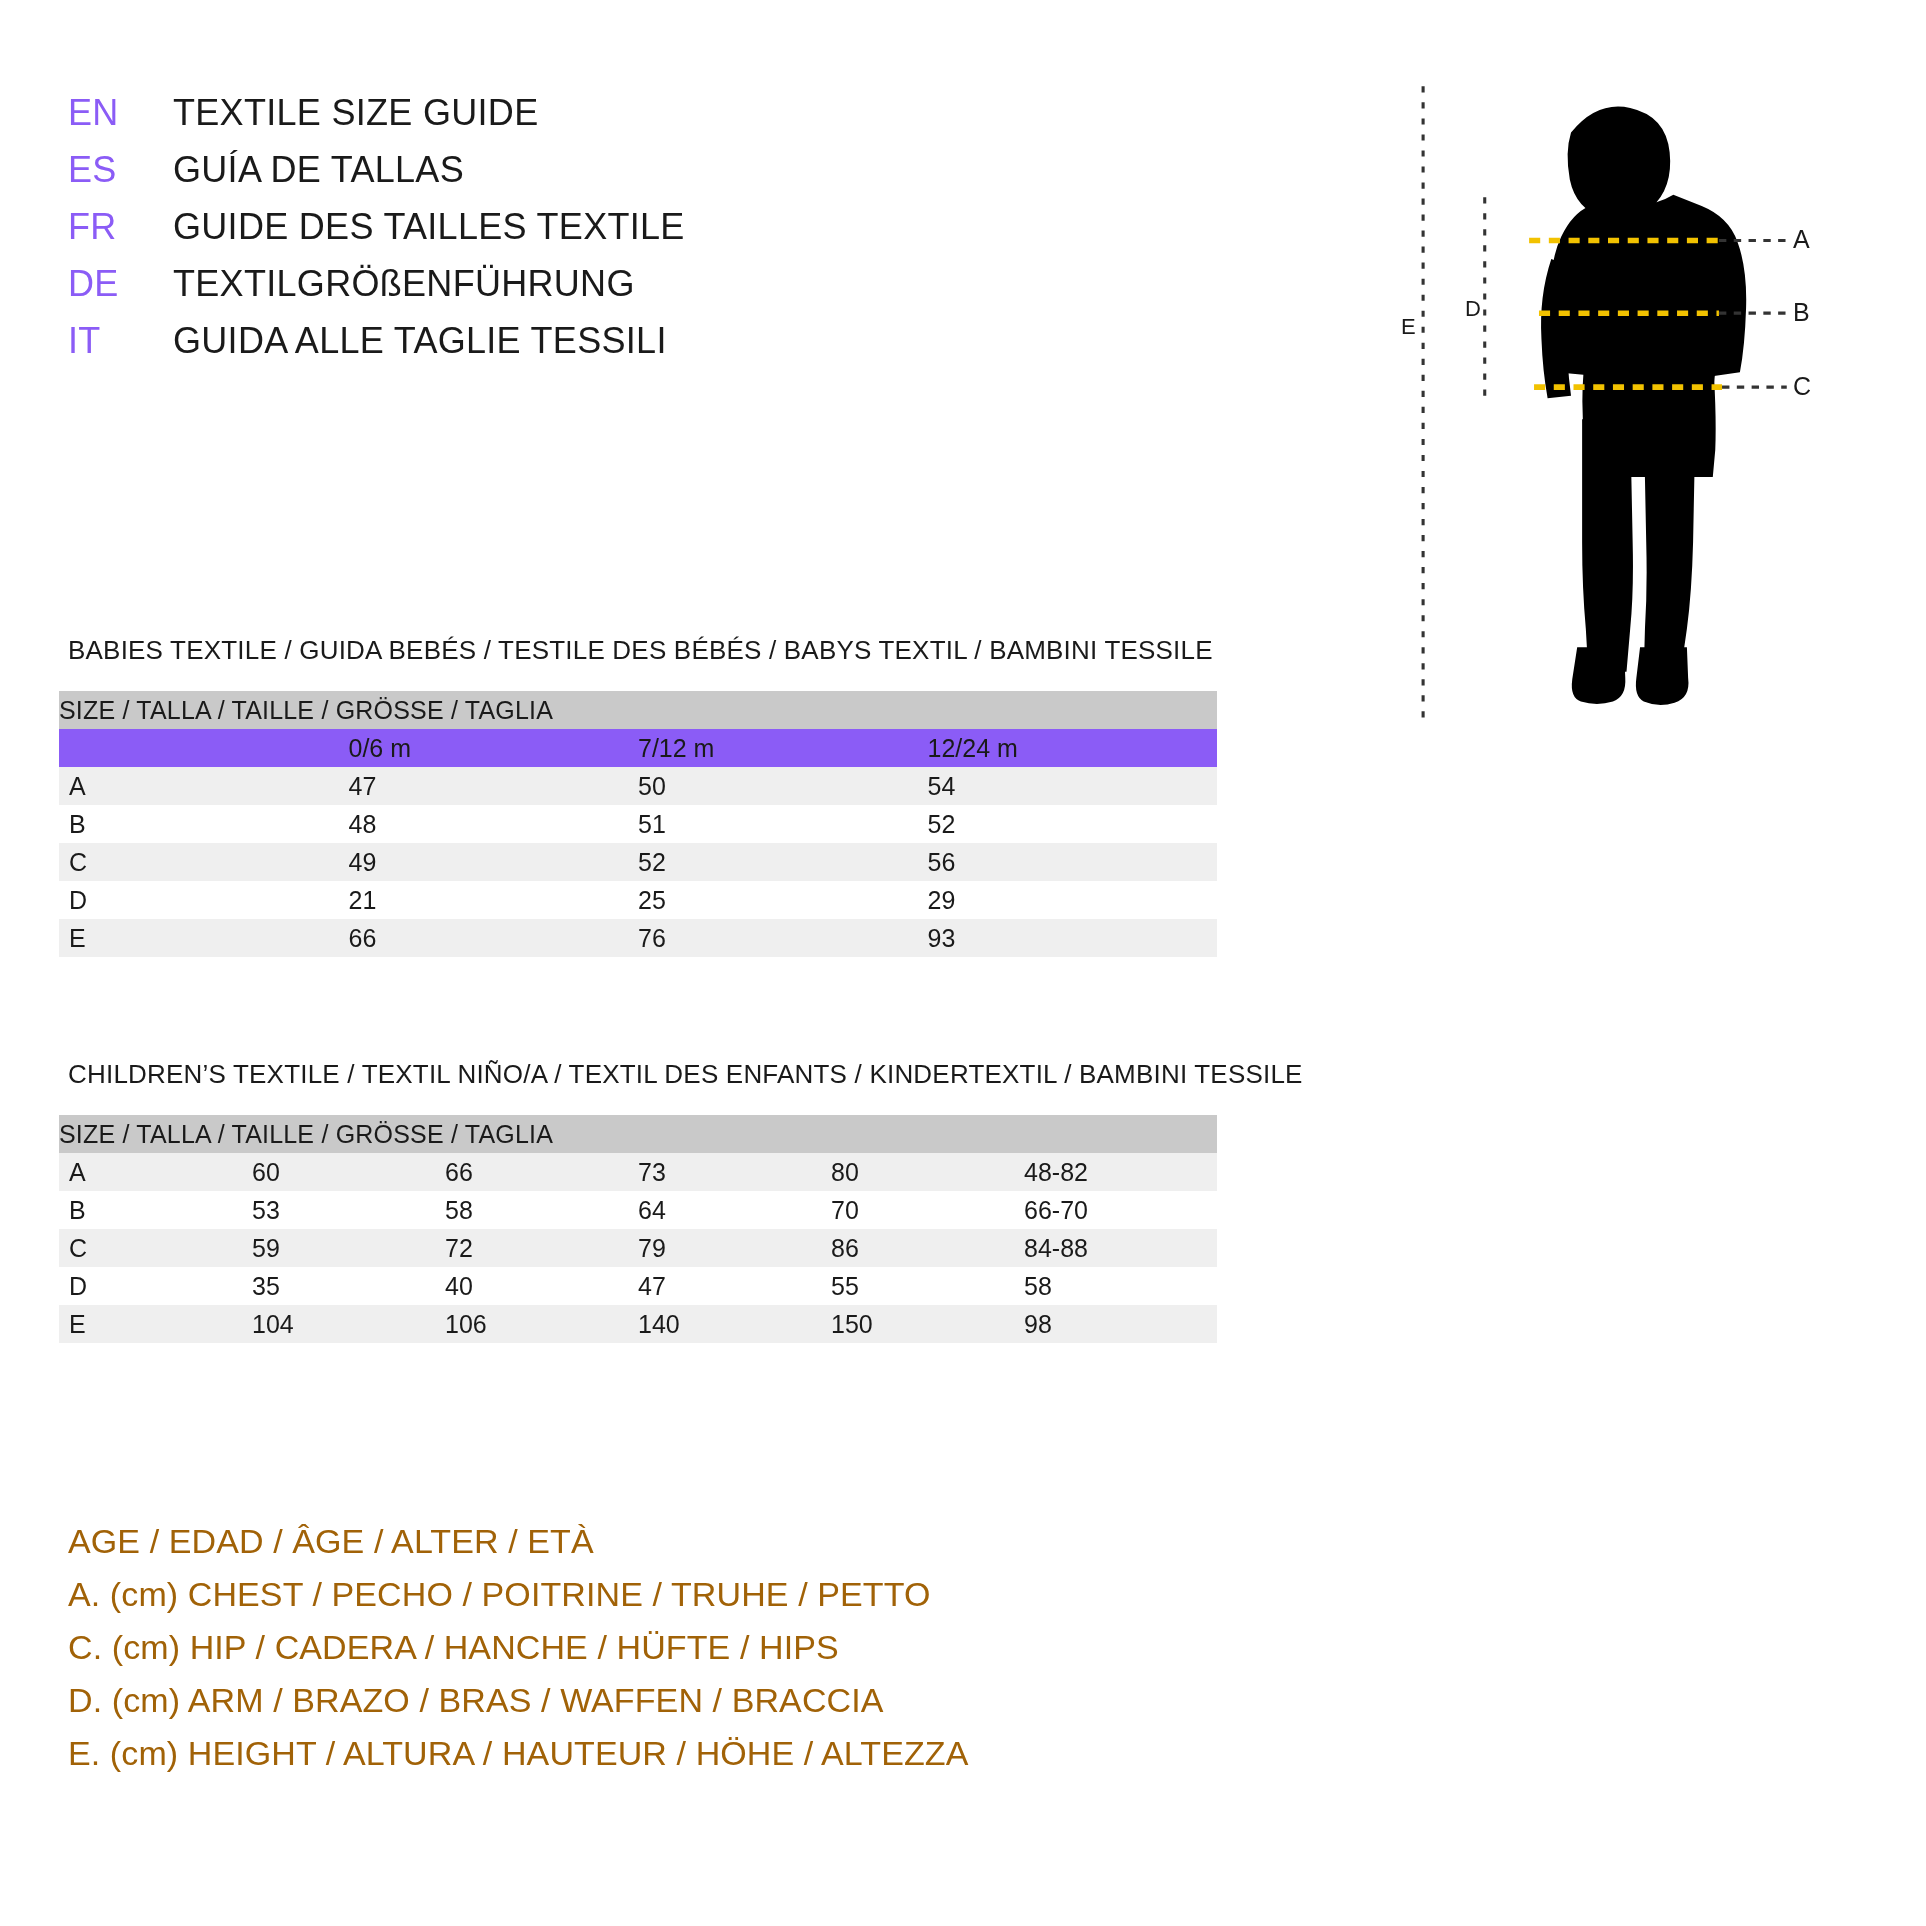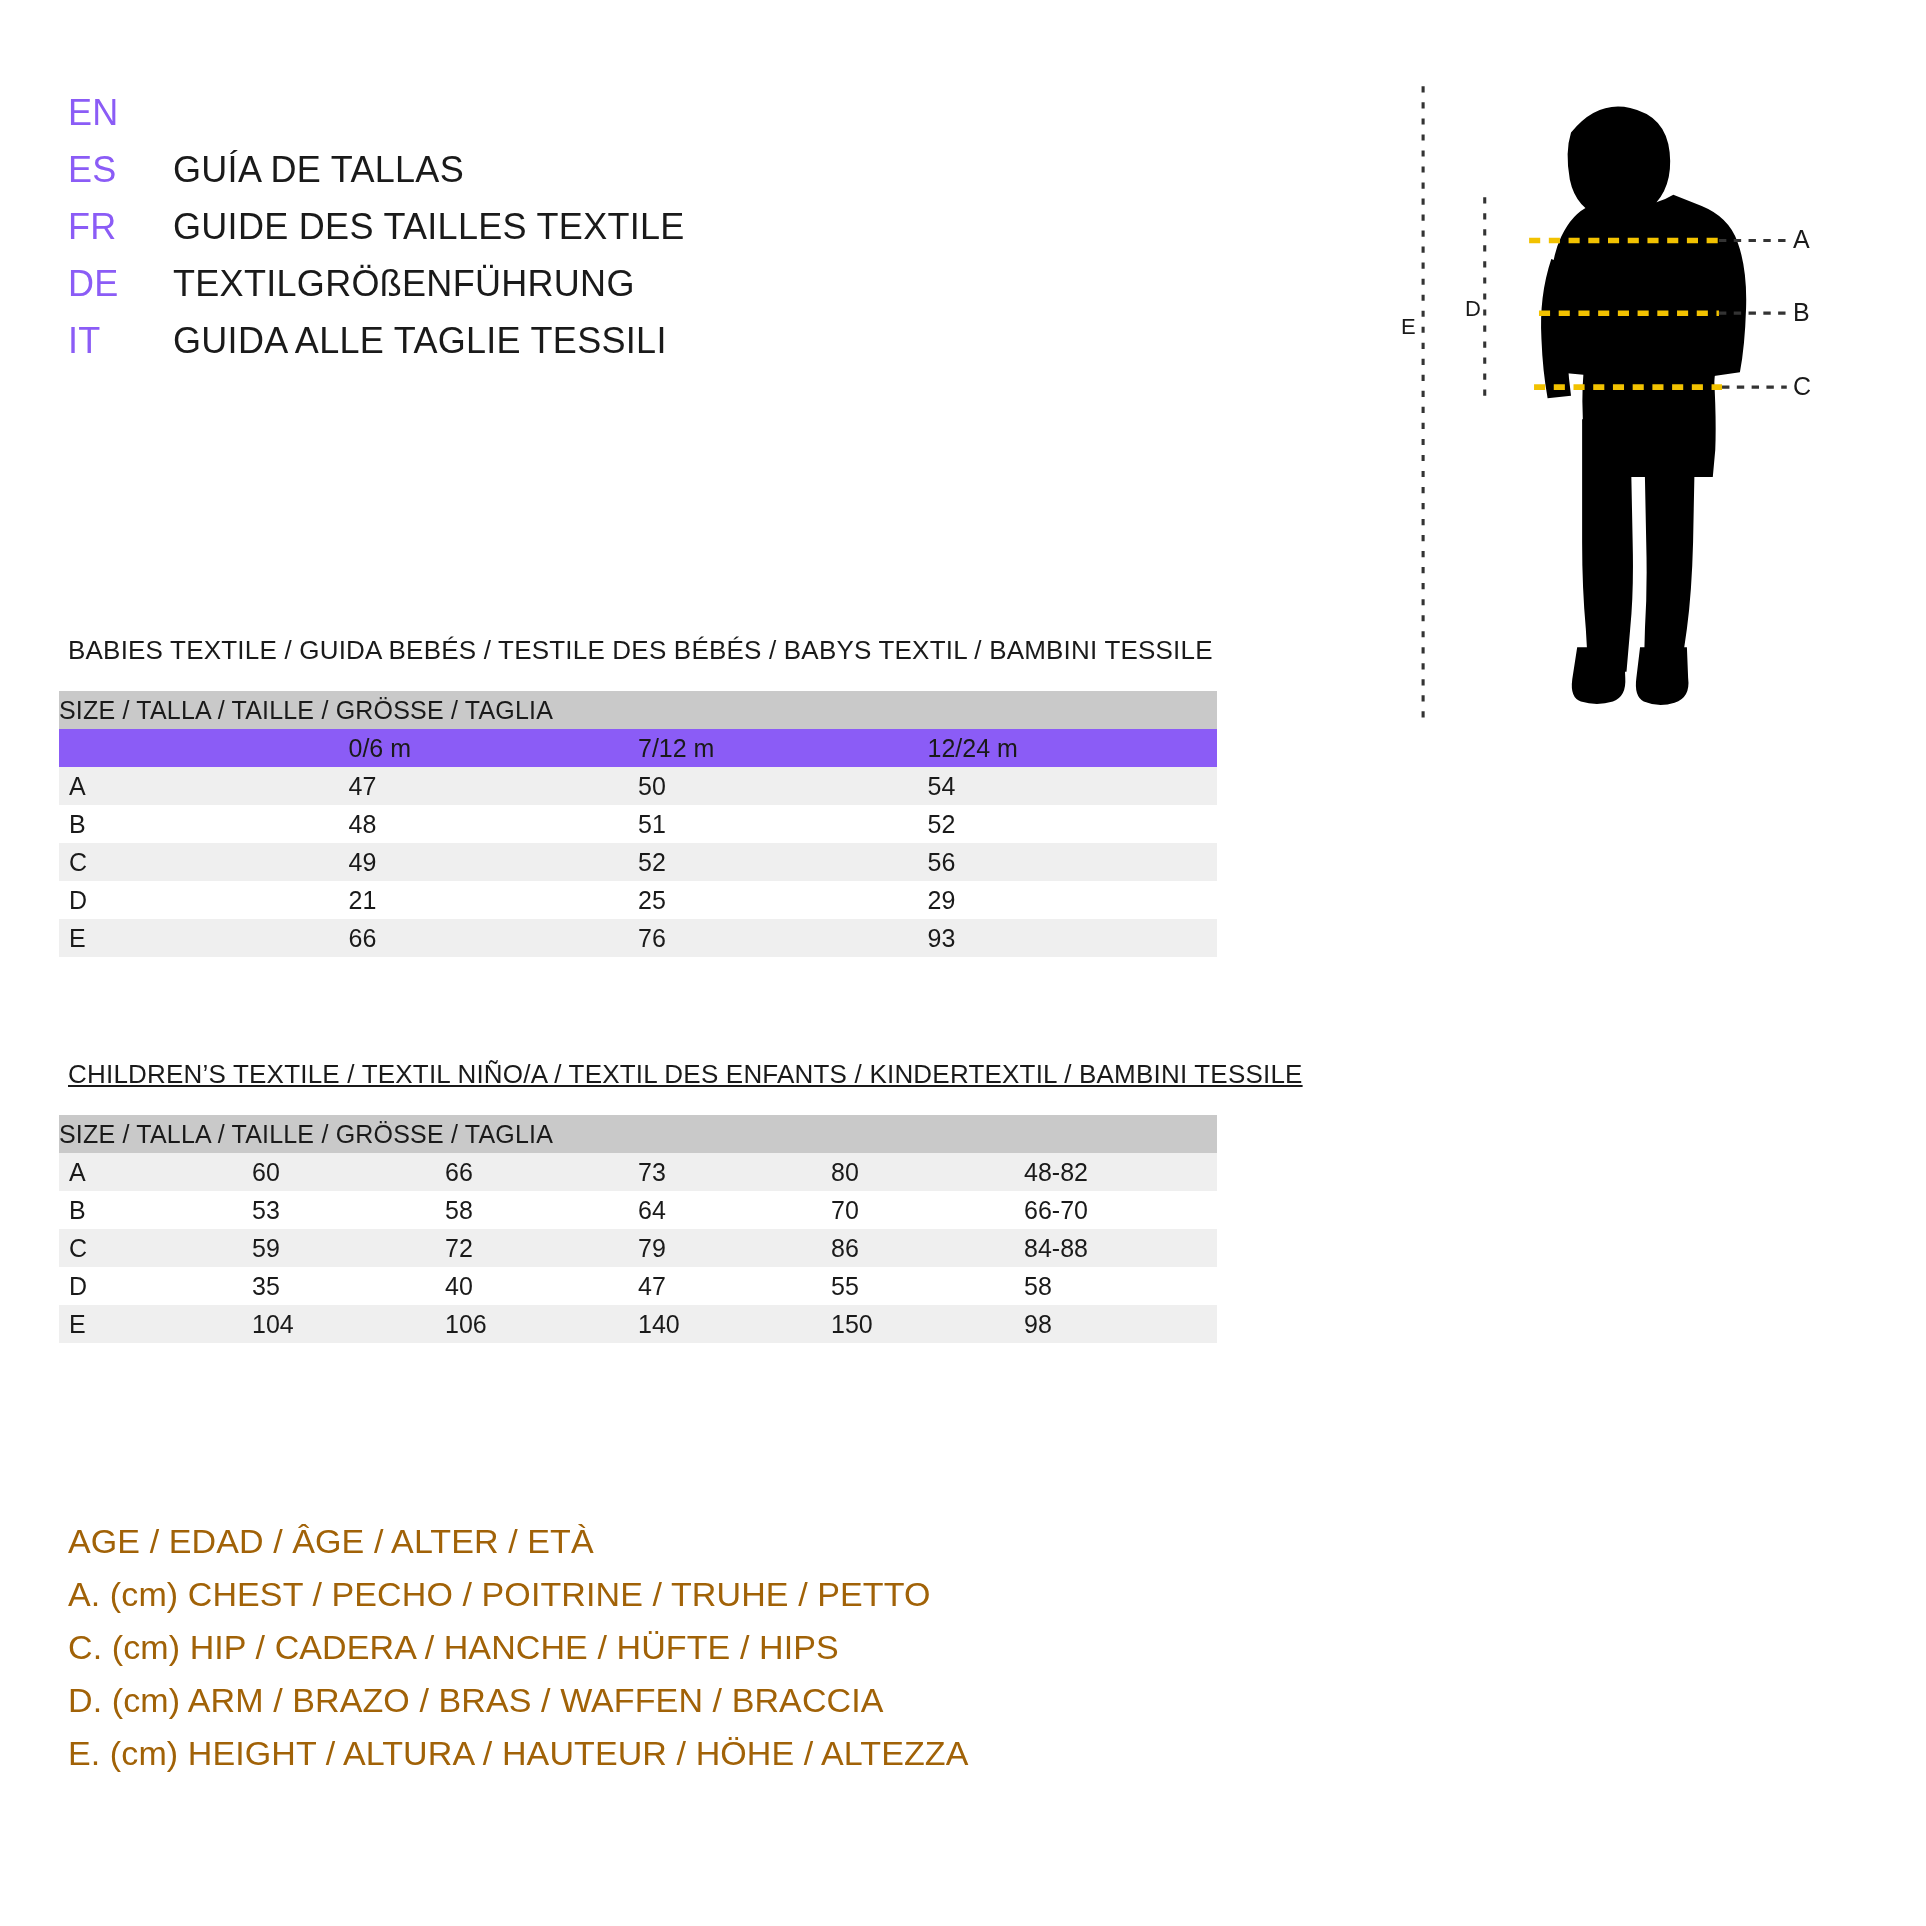--- a/index.html
+++ b/index.html
@@ -57,21 +57,21 @@
 
   
   .section-title {
     position: absolute;
     font-size: 26px;
     color: #1a1a1a;
     white-space: nowrap;
     letter-spacing: 0.2px;
   }
   #babies-title { left: 68px; top: 635px; }
-  #children-title { left: 68px; top: 1059px; text-decoration: underline; }
+  #children-title { left: 68px; top: 1059px; }
 
   
   .table-wrap {
     position: absolute;
     left: 59px;
   }
   #babies-table-wrap { top: 691px; width: 1158px; }
   #children-table-wrap { top: 1115px; width: 1158px; }
 
   table.size-table {
@@ -122,20 +122,21 @@
   }
 </style>
 </head>
 <body>
 
 <div class="page">
 
   <div class="lang-block">
     <div class="lang-row">
       <div class="lang-code">EN</div>
+      <div class="lang-text">TEXTILE SIZE GUIDE</div>
     </div>
     <div class="lang-row">
       <div class="lang-code">ES</div>
       <div class="lang-text">GUÍA DE TALLAS</div>
     </div>
     <div class="lang-row">
       <div class="lang-code">FR</div>
       <div class="lang-text">GUIDE DES TAILLES TEXTILE</div>
     </div>
     <div class="lang-row">

